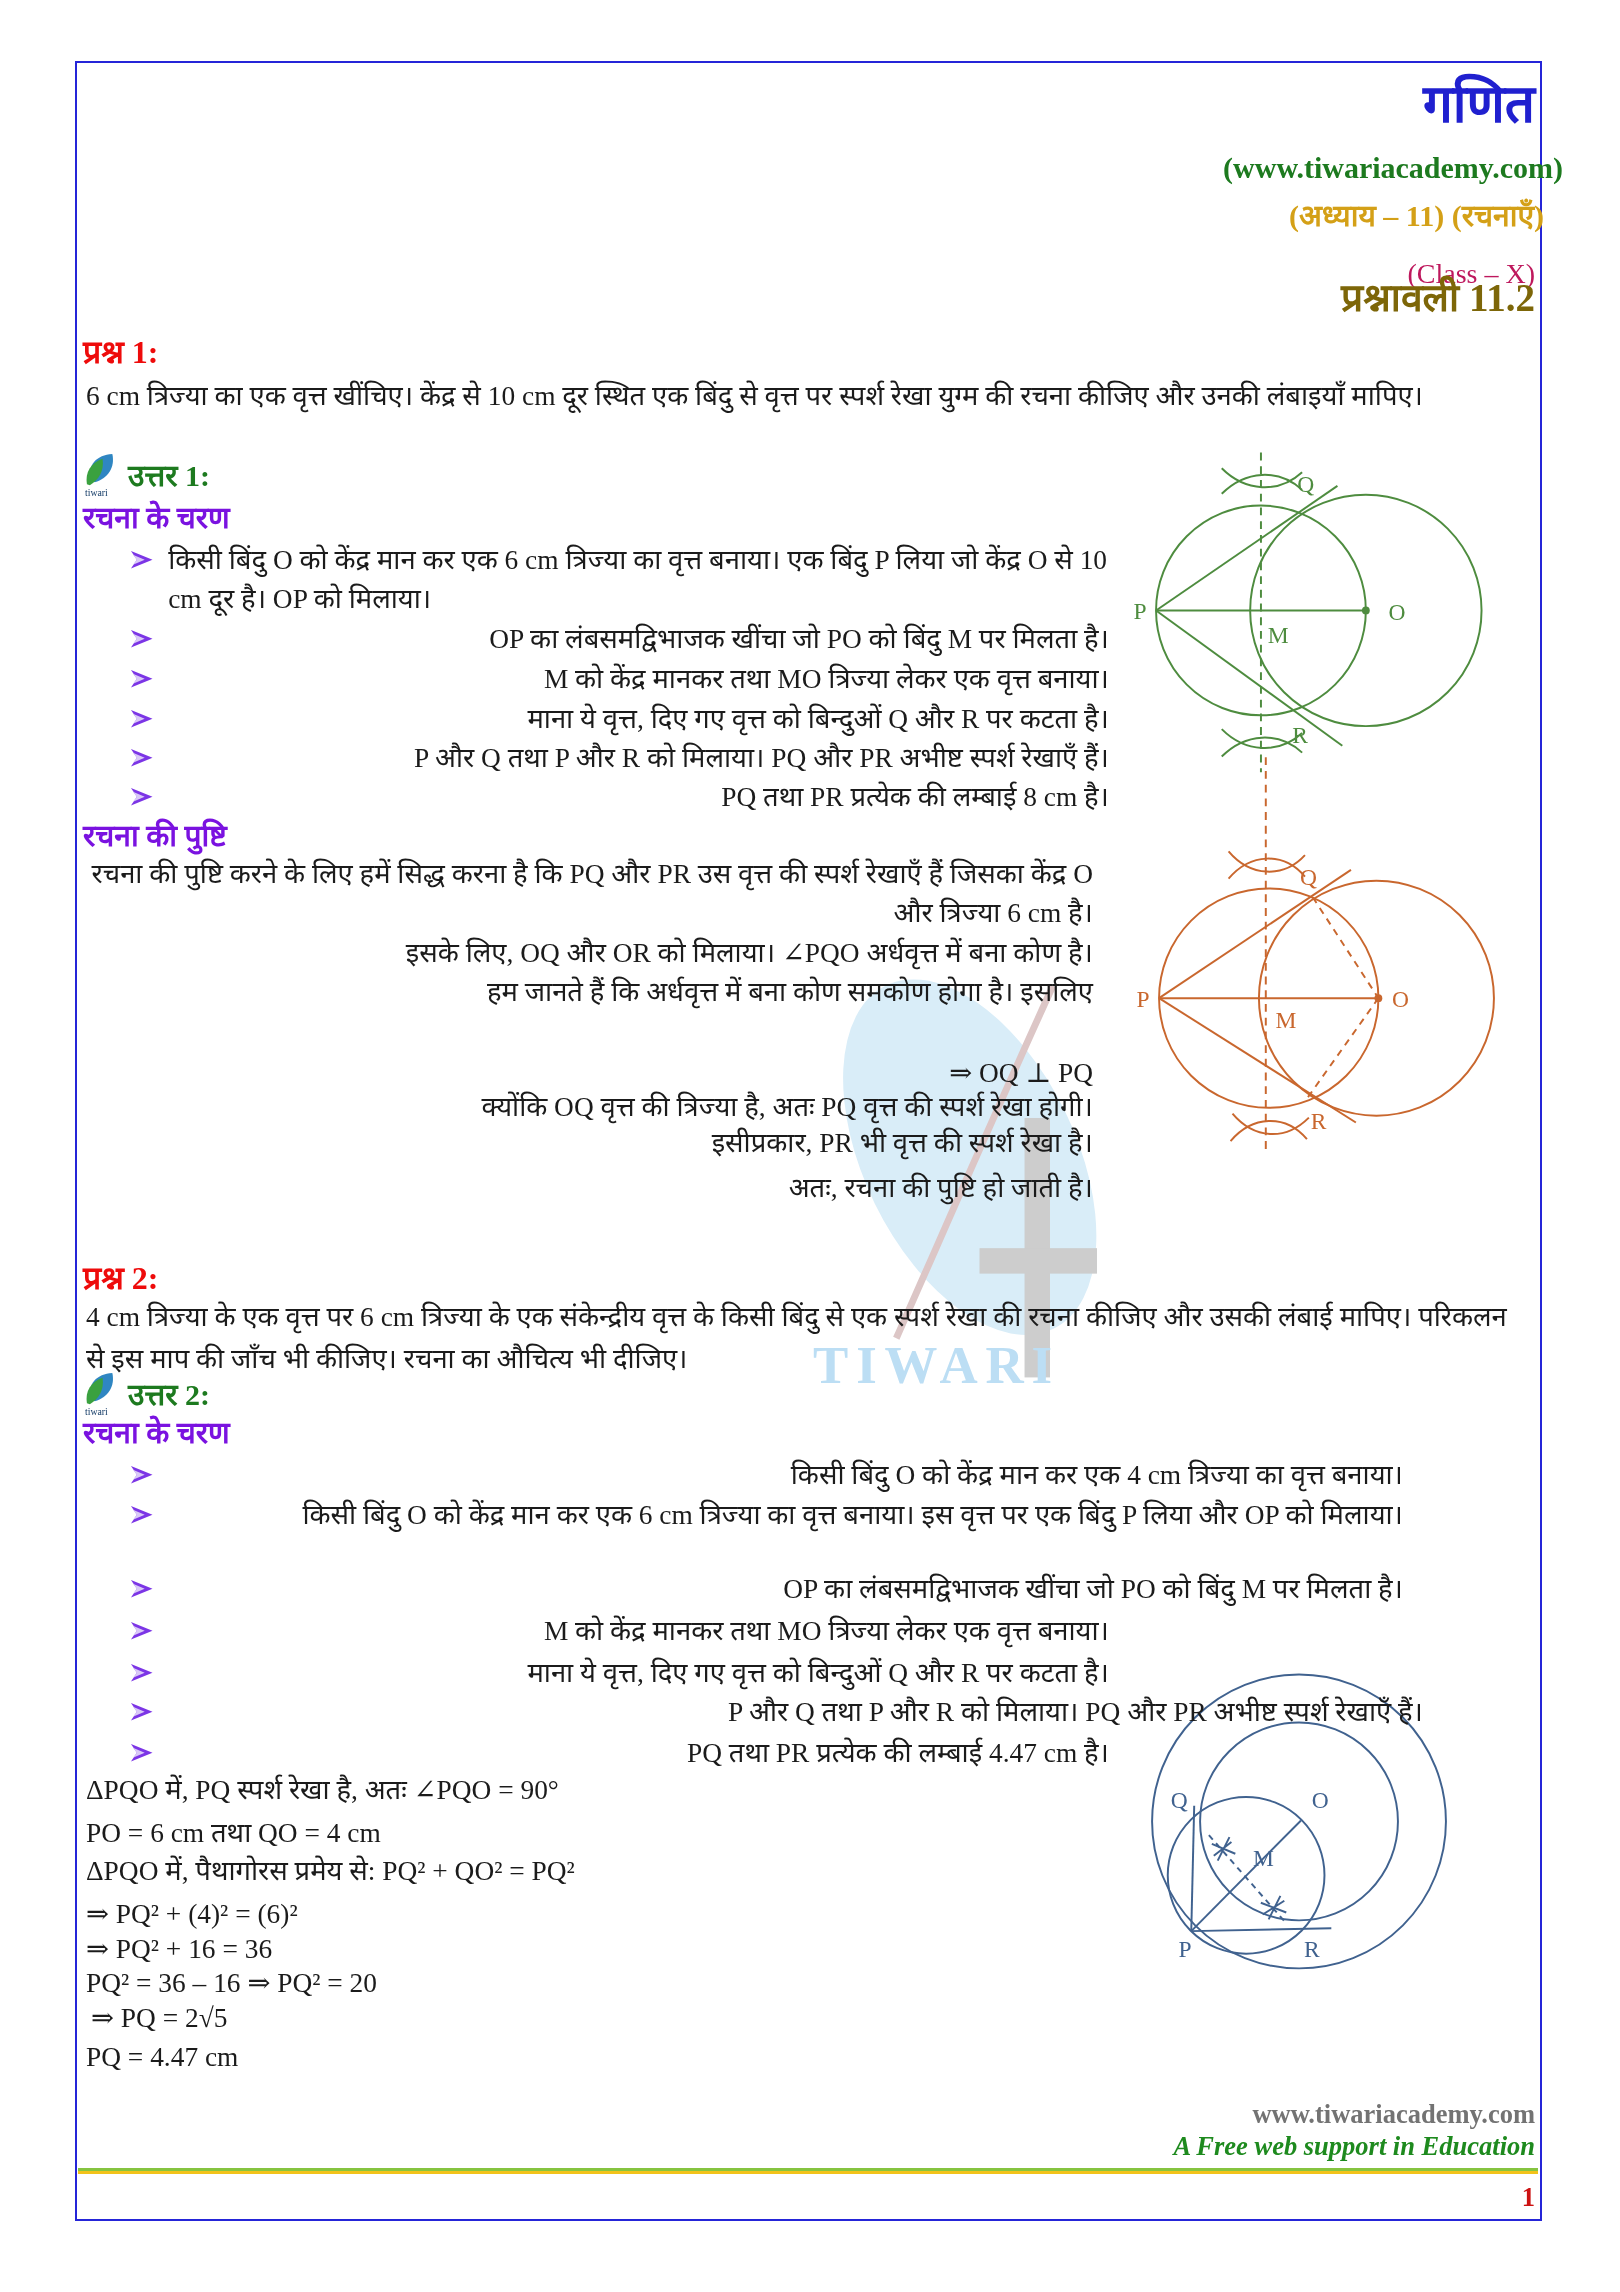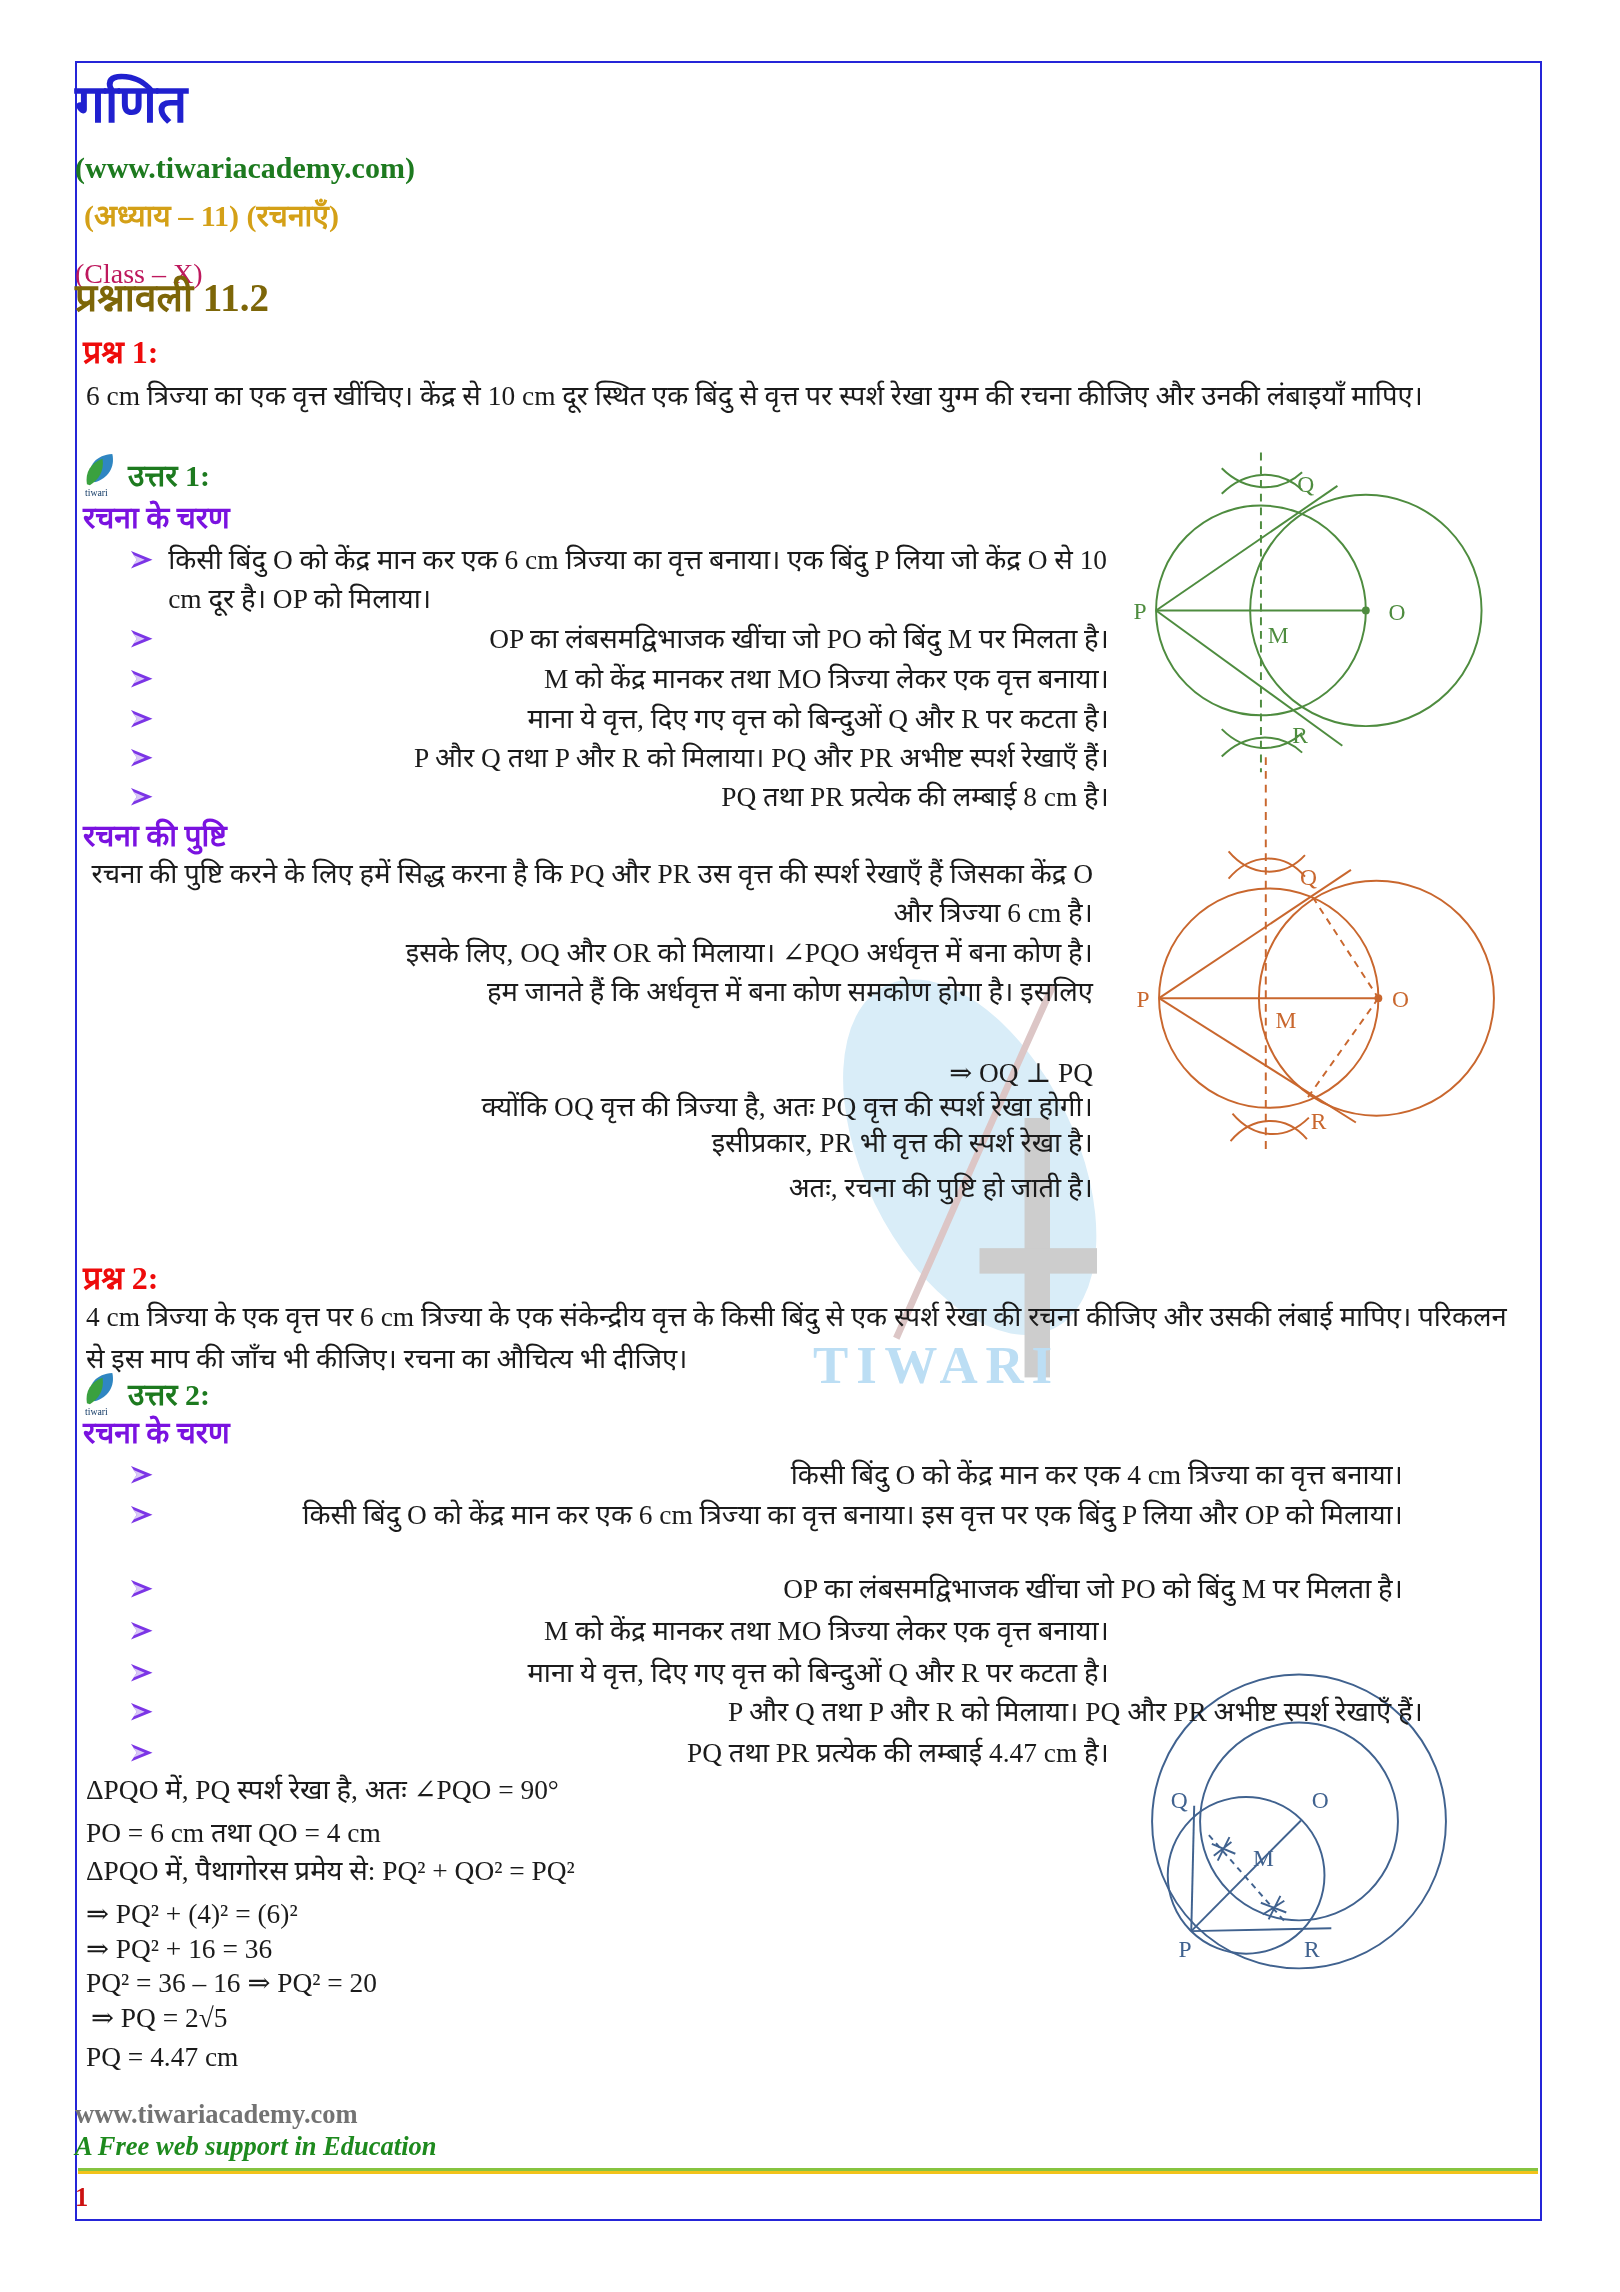--- a/index.html
+++ b/index.html
@@ -1,22 +1,22 @@
 <!DOCTYPE html>
 <html><head>
 <meta charset="utf-8">
 <style>
   html,body{margin:0;padding:0;background:#ffffff;}
   .page{position:relative;width:1620px;height:2293px;background:#ffffff;overflow:hidden;
         font-family:"Liberation Serif","DejaVu Serif",serif;color:#1b1b1b;}
   .abs{position:absolute;} .z2{z-index:2;}
   .frame{left:75px;top:61px;width:1463px;height:2156px;border:2.9px solid #2525d8;z-index:1;}
-  .center{left:75px;width:1466px;text-align:left;}
+  .center{left:69px;width:1466px;text-align:right;}
   .hd-title{top:65px;font-size:53px;font-weight:bold;color:#2020cf;}
-  .hd-site{top:151px;font-size:30px;font-weight:bold;color:#1d7a1f;}
+  .hd-site{top:151px;font-size:30px;font-weight:bold;color:#1d7a1f;margin-left:28px;}
   .hd-chapter{top:194px;font-size:30px;font-weight:bold;color:#d4a017;padding-left:9px;}
   .hd-class{top:235px;font-size:28px;font-weight:normal;color:#be185d;margin-top:23px;}
   .hd-exercise{top:269px;font-size:39px;font-weight:bold;color:#7d6608;}
   .q-label{font-size:32px;font-weight:bold;color:#ee0b0b;}
   .body-text{font-size:27.4px;line-height:42px;color:#1b1b1b;}
   .ans-row{display:flex;align-items:center;gap:2px;}
   .ans-label{font-size:30px;font-weight:bold;color:#1d7a1f;}
   .sec-heading{font-size:30px;font-weight:bold;color:#7a12e0;}
   .bullet{display:flex;gap:13.7px;font-size:27.4px;line-height:39px;justify-content:space-between;}
   .bullet .mk{flex:0 0 25.5px;margin-top:6.9px;}

